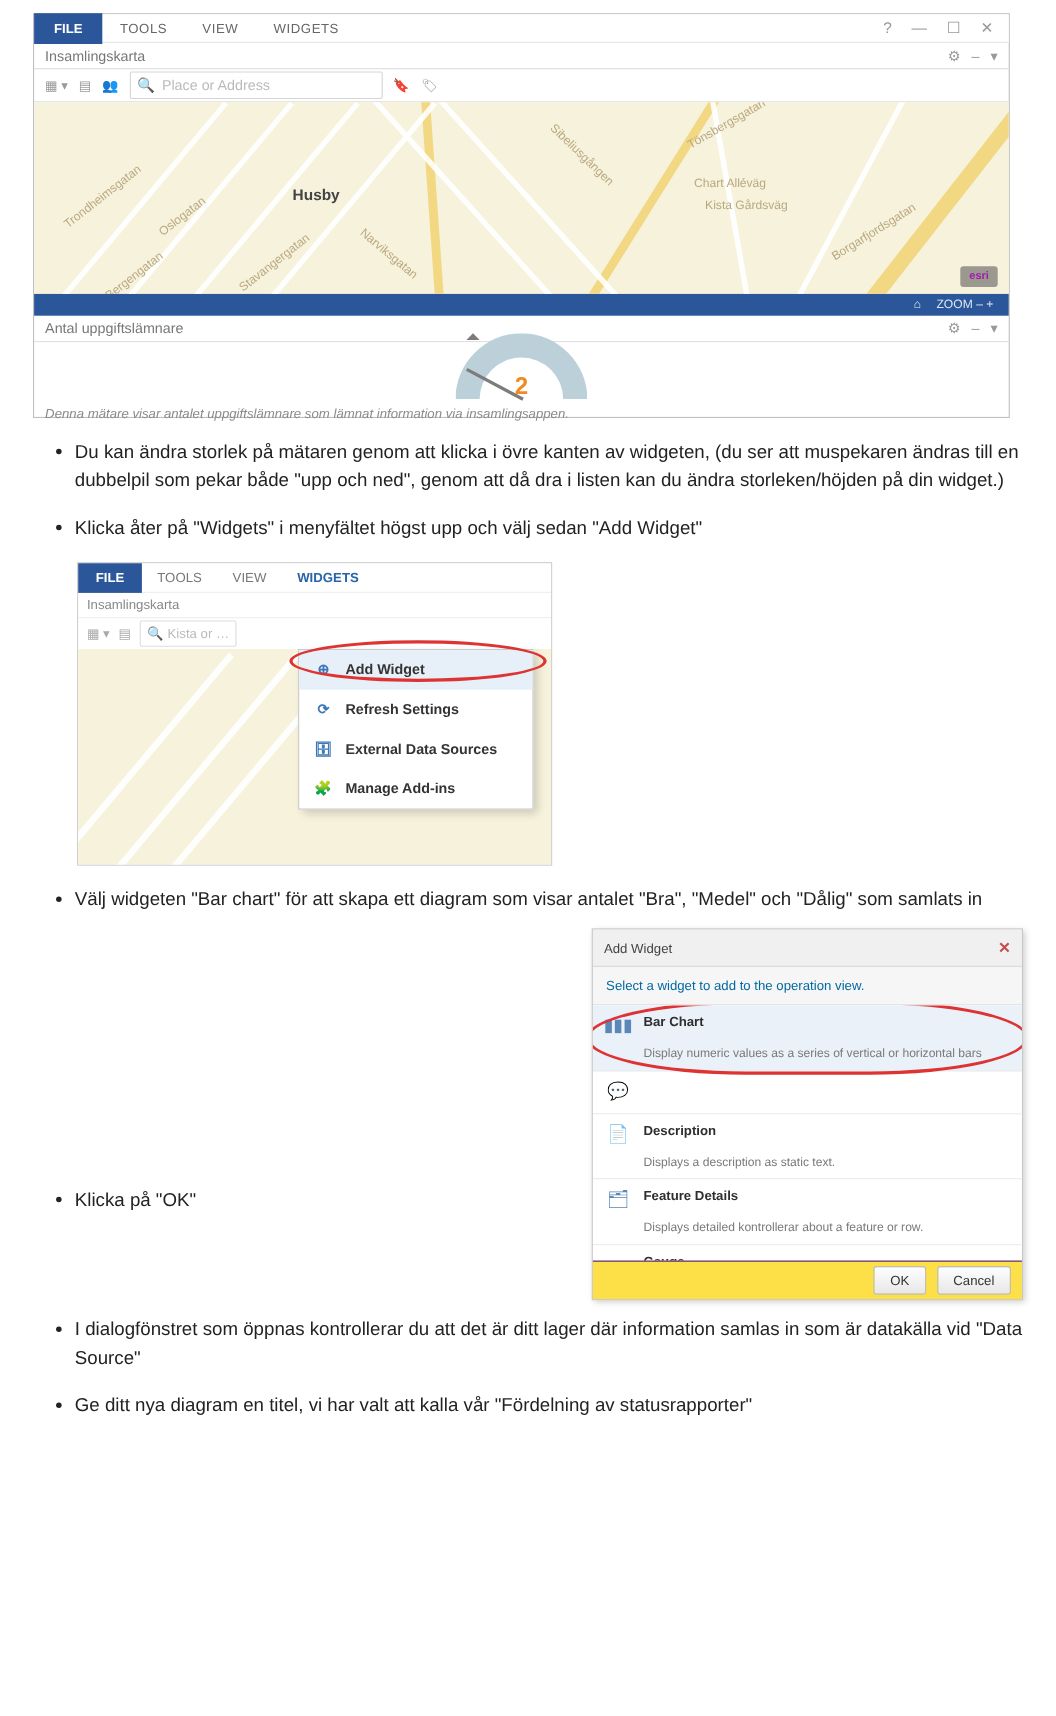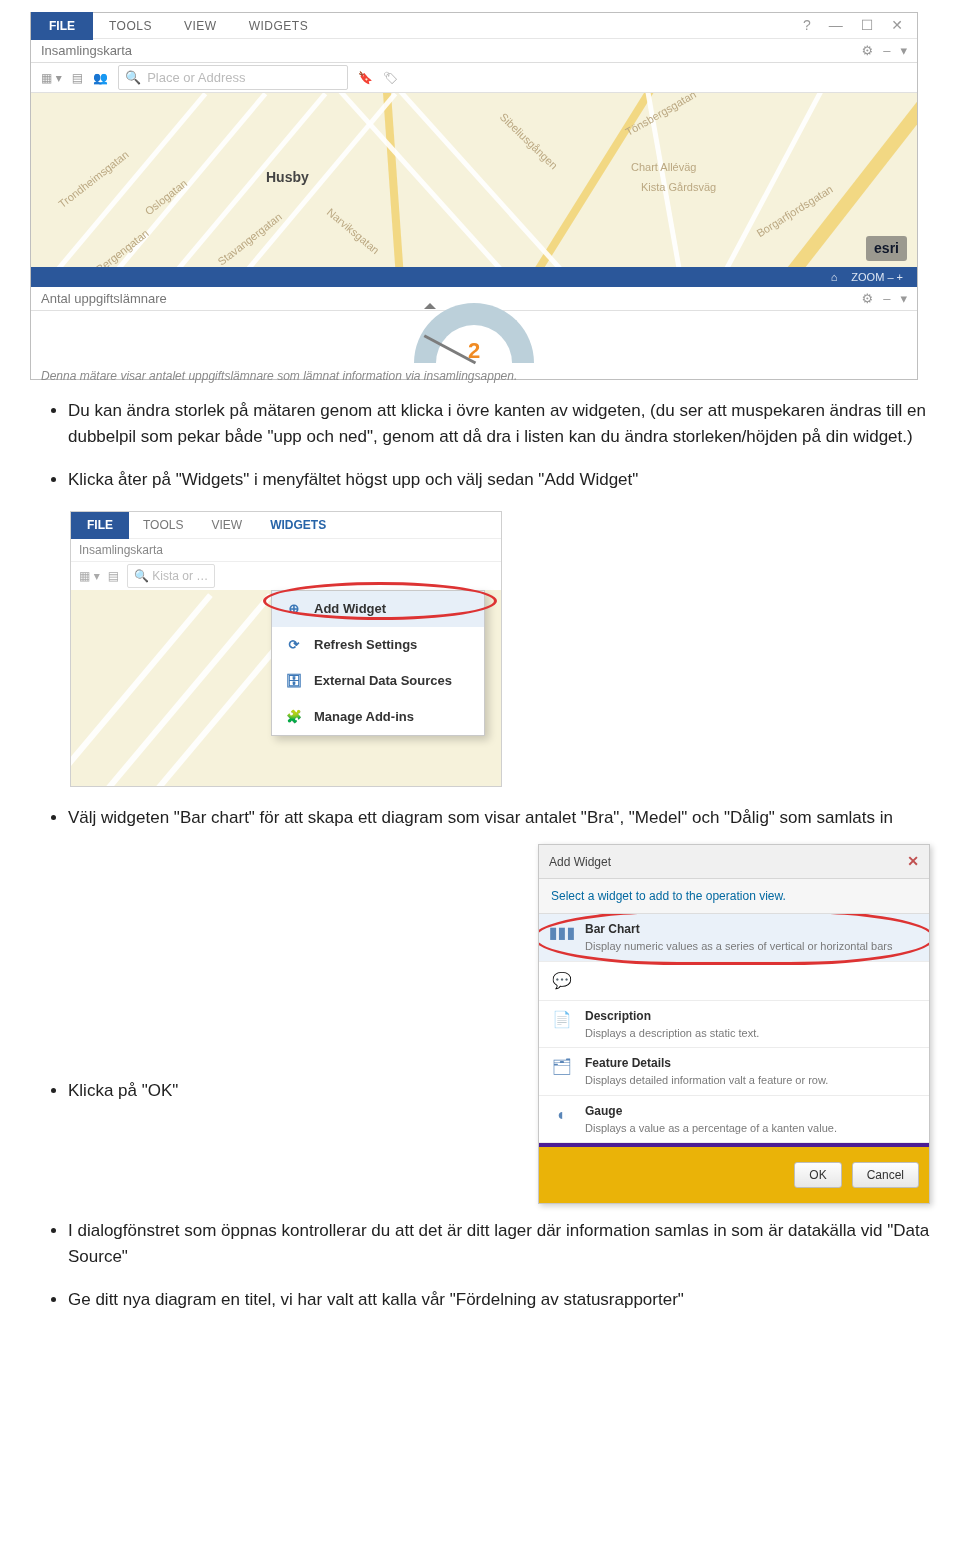--- a/index.html
+++ b/index.html
@@ -15,21 +15,21 @@
   .s1-winctl { margin-left: auto; display: flex; gap: 18px; padding-right: 14px; color: #999; font-size: 14px; }
   .s1-titlebar { height: 24px; border-bottom: 1px solid #ddd; display: flex; align-items: center; padding: 0 10px; color: #777; font-size: 13px; }
   .s1-titlectl { margin-left: auto; display: flex; gap: 10px; color: #999; }
   .s1-toolbar { height: 30px; border-bottom: 1px solid #e0e0e0; display: flex; align-items: center; gap: 10px; padding: 0 10px; color: #9a9a9a; }
   .s1-search { display: flex; align-items: center; border: 1px solid #d5d5d5; border-radius: 2px; padding: 2px 6px; width: 230px; color: #bbb; gap: 6px; font-size: 13px; }
   .mapA { position: relative; height: 174px; background: #f6f2db; overflow: hidden; }
   .mapA .road-y { position: absolute; width: 8px; height: 200%; background: #f0cf66; opacity: .75; }
   .mapA .road-w { position: absolute; width: 5px; height: 200%; background: #fff; opacity: .9; }
   .mapA .husby { position: absolute; left: 235px; top: 74px; font-weight: 700; color: #444; font-size: 14px; }
   .mapA .lbl { position: absolute; color: #bba882; font-size: 11px; }
-  .mapA .esri { position: absolute; right: 10px; bottom: 6px; color: #0f172a; background: rgba(80,80,80,.55); padding: 2px 8px; border-radius: 3px; font-weight: 600; font-size: 14px; }
+  .mapA .esri { position: absolute; right: 10px; bottom: 6px; color: #a21caf; background: rgba(80,80,80,.55); padding: 2px 8px; border-radius: 3px; font-weight: 600; font-size: 10px; }
   .s1-bluebar { height: 20px; background: #2b579a; display: flex; align-items: center; justify-content: flex-end; color: #dde6f3; padding: 0 14px; gap: 14px; font-size: 11px; }
   .s1-panel2 { height: 24px; border-bottom: 1px solid #e0e0e0; display: flex; align-items: center; padding: 0 10px; color: #777; font-size: 13px; }
   .gauge-wrap { position: relative; height: 52px; display: flex; justify-content: center; align-items: flex-end; }
   .gauge { position: relative; width: 120px; height: 60px; }
   .gauge .arc { position: absolute; inset: 0; border: 22px solid #bcd0da; border-bottom: none; border-radius: 120px 120px 0 0; }
   .gauge .needle { position: absolute; left: 50%; bottom: 0; width: 3px; height: 58px; background: #7c7c7c; transform-origin: bottom center; transform: rotate(-62deg); }
   .gauge .tip { position: absolute; left: 10px; top: -6px; width: 0; height: 0; border: 6px solid transparent; border-bottom-color: #7c7c7c; }
   .gauge .val { position: absolute; left: 50%; bottom: -4px; transform: translateX(-50%); color: #f08b24; font-weight: 700; font-size: 22px; }
   .s1-footnote { font-style: italic; color: #8a8a8a; font-size: 12px; padding: 4px 10px 6px; }
 
@@ -55,24 +55,24 @@
   .row3 { display: flex; align-items: flex-start; gap: 26px; }
   .shot3 { border: 1px solid #c7c7c7; width: 392px; background: #efefef; font-size: 12px; color: #444; box-shadow: 2px 2px 6px rgba(0,0,0,.2); margin-top: -4px; }
   .s3-title { background: #f0f0f0; padding: 6px 10px; display: flex; align-items: center; justify-content: space-between; border-bottom: 1px solid #d6d6d6; }
   .s3-title .x { color: #c05050; font-weight: 700; font-size: 14px; }
   .s3-sub { padding: 8px 12px; color: #0369a1; border-bottom: 1px solid #ddd; background: #f6f6f6; }
   .s3-list { background: #fff; max-height: 232px; overflow: hidden; }
   .s3-row { display: flex; gap: 10px; padding: 6px 10px; border-bottom: 1px solid #ececec; align-items: flex-start; }
   .s3-row.hl { background: #eaf1f9; }
   .s3-row .ic { width: 26px; height: 26px; flex-shrink: 0; display: flex; align-items: center; justify-content: center; color: #5a86b8; font-size: 16px; }
   .s3-row .tt { font-weight: 700; color: #2e2e2e; }
-  .s3-row .ds { color: #7a7a7a; font-size: 11px; }
+  .s3-row .ds { color: #7a7a7a; font-size: 11px; margin-top: 12px; }
   .s3-ellipse { position: relative; }
   .s3-ellipse::after { content: ""; position: absolute; left: -6px; top: -4px; right: -6px; bottom: -4px; border: 3px solid #d33; border-radius: 50%/70%; pointer-events: none; }
-  .s3-foot { display: flex; justify-content: flex-end; gap: 10px; padding: 15px 10px; background: #eab308; border-top: 4px solid #4c1d95; }
+  .s3-foot { display: flex; justify-content: flex-end; gap: 10px; padding: 4px 10px; background: #fde047; border-top: 1px solid #4c1d95; }
   .s3-btn { border: 1px solid #bdbdbd; background: linear-gradient(#fefefe,#e7e7e7); padding: 3px 14px; border-radius: 3px; font-size: 12px; color: #333; }
 </style>
 </head>
 <body>
 
 <div class="shot1">
   <div class="s1-menubar">
     <div class="s1-file">FILE</div>
     <div class="s1-mitem">TOOLS</div>
     <div class="s1-mitem">VIEW</div>
@@ -230,21 +230,21 @@
         <div class="ic">📄</div>
         <div>
             <div class="tt">Description</div>
              <div class="ds">Displays a description as static text.</div>
           </div>
       </div>
       <div class="s3-row">
         <div class="ic">🗂</div>
         <div>
             <div class="tt">Feature Details</div>
-             <div class="ds">Displays detailed information valt a feature or row.</div>
+             <div class="ds">Displays detailed kontrollerar about a feature or row.</div>
           </div>
       </div>
       <div class="s3-row">
         <div class="ic">◐</div>
         <div>
             <div class="tt">Gauge</div>
              <div class="ds">Displays a value as a percentage of a kanten value.</div>
           </div>
       </div>
 

